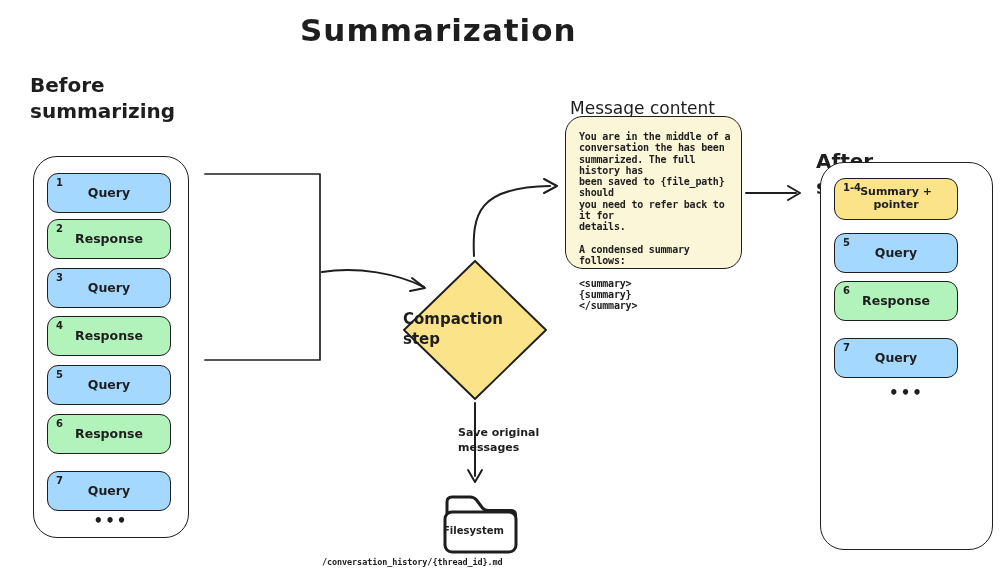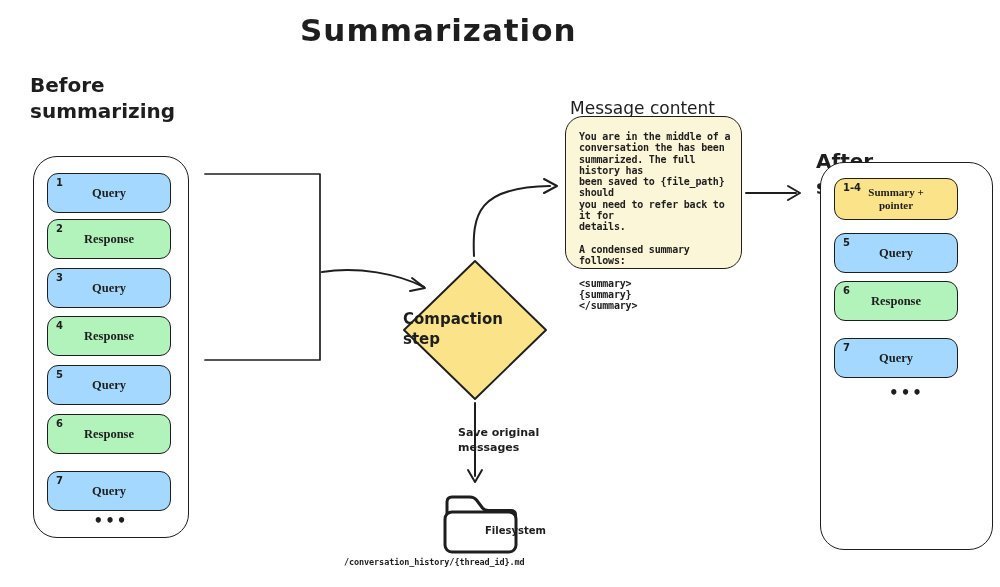--- a/index.html
+++ b/index.html
@@ -20,21 +20,21 @@
     border:1.7px solid var(--ink);border-radius:24px;background:#fff;
     box-sizing:border-box;
   }
   .msg{
     position:absolute;left:13px;width:124px;height:40px;box-sizing:border-box;
     border:1.6px solid var(--ink);border-radius:11px;
   }
   .msg .num{position:absolute;top:3px;left:8px;font-size:10px;font-weight:bold;}
   .msg .lbl{
     position:absolute;inset:0;display:flex;align-items:center;justify-content:center;
-    font-size:12.5px;font-weight:bold;text-align:center;white-space:pre-line;line-height:1.15;font-family:Liberation Serif, serif;
+    font-size:12.5px;font-weight:bold;text-align:center;white-space:pre-line;line-height:1.15;
   }
   .blue{background:var(--query);}
   .green{background:var(--response);}
   .yellow{background:var(--summary);}
   .dots{position:absolute;width:100%;text-align:center;font-size:15px;font-weight:bold;letter-spacing:2px;}
   .note-box{
     background:var(--note_bg);border:1.6px solid var(--ink);border-radius:18px;
     box-sizing:border-box;padding:14px 6px 0 13px;
   }
   .mono{font-family:"DejaVu Sans Mono",monospace;}
@@ -168,17 +168,17 @@
     <div class="msg blue" style="top:175px;">
       <span class="num">7</span>
       <span class="lbl">Query</span>
     </div>
     <div class="dots" style="top:221px;">•••</div>
   </div>
 
   <div class="abs center save-label preline" style="left:458px;top:426px;width:150px;">Save original
 messages</div>
 
-  <div class="abs center fs-label" style="left:443px;top:525px;width:75px;padding-left:42px;">Filesystem</div>
+  <div class="abs center fs-label" style="left:443px;top:525px;width:75px;">Filesystem</div>
 
-  <div class="abs center mono path-label" style="left:344px;top:557px;width:290px;">/conversation_history/{thread_id}.md</div>
+  <div class="abs center mono path-label" style="left:322px;top:557px;width:290px;">/conversation_history/{thread_id}.md</div>
 
 </div>
 
 </body></html>

